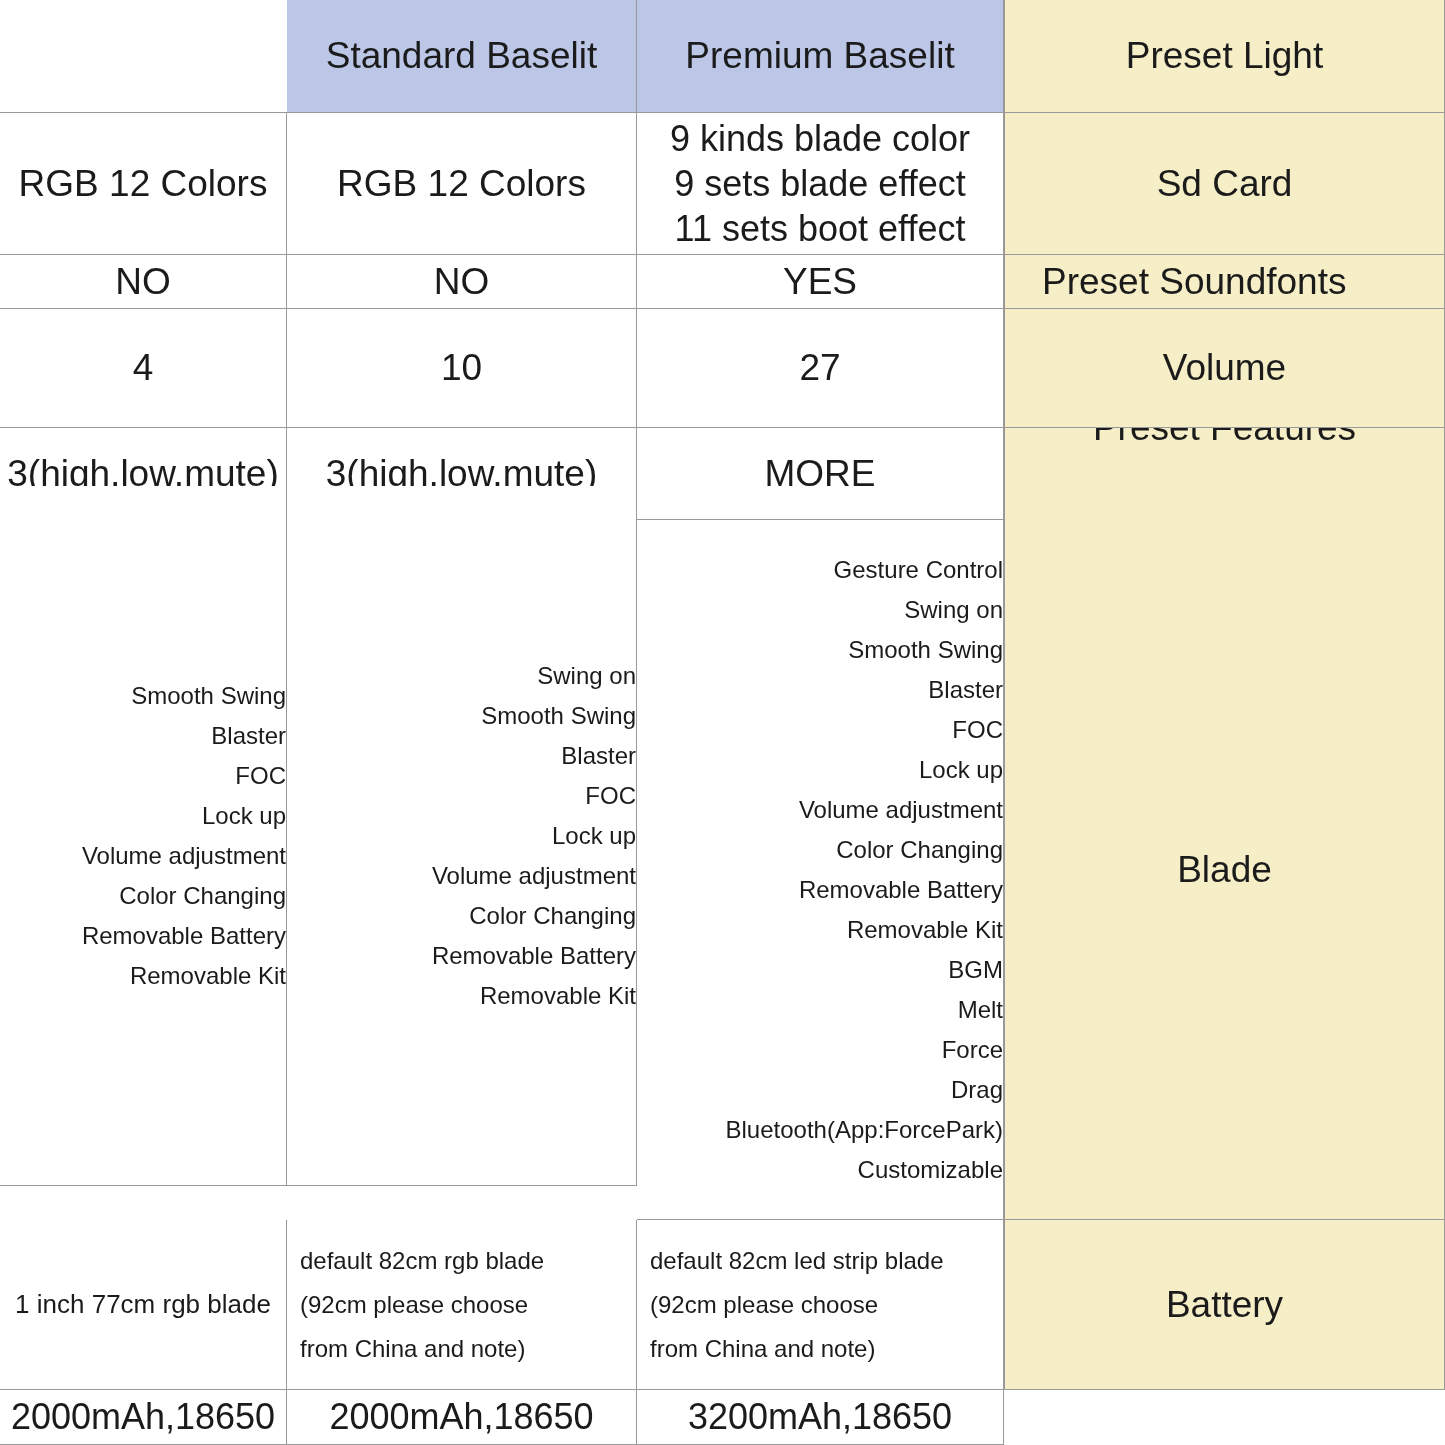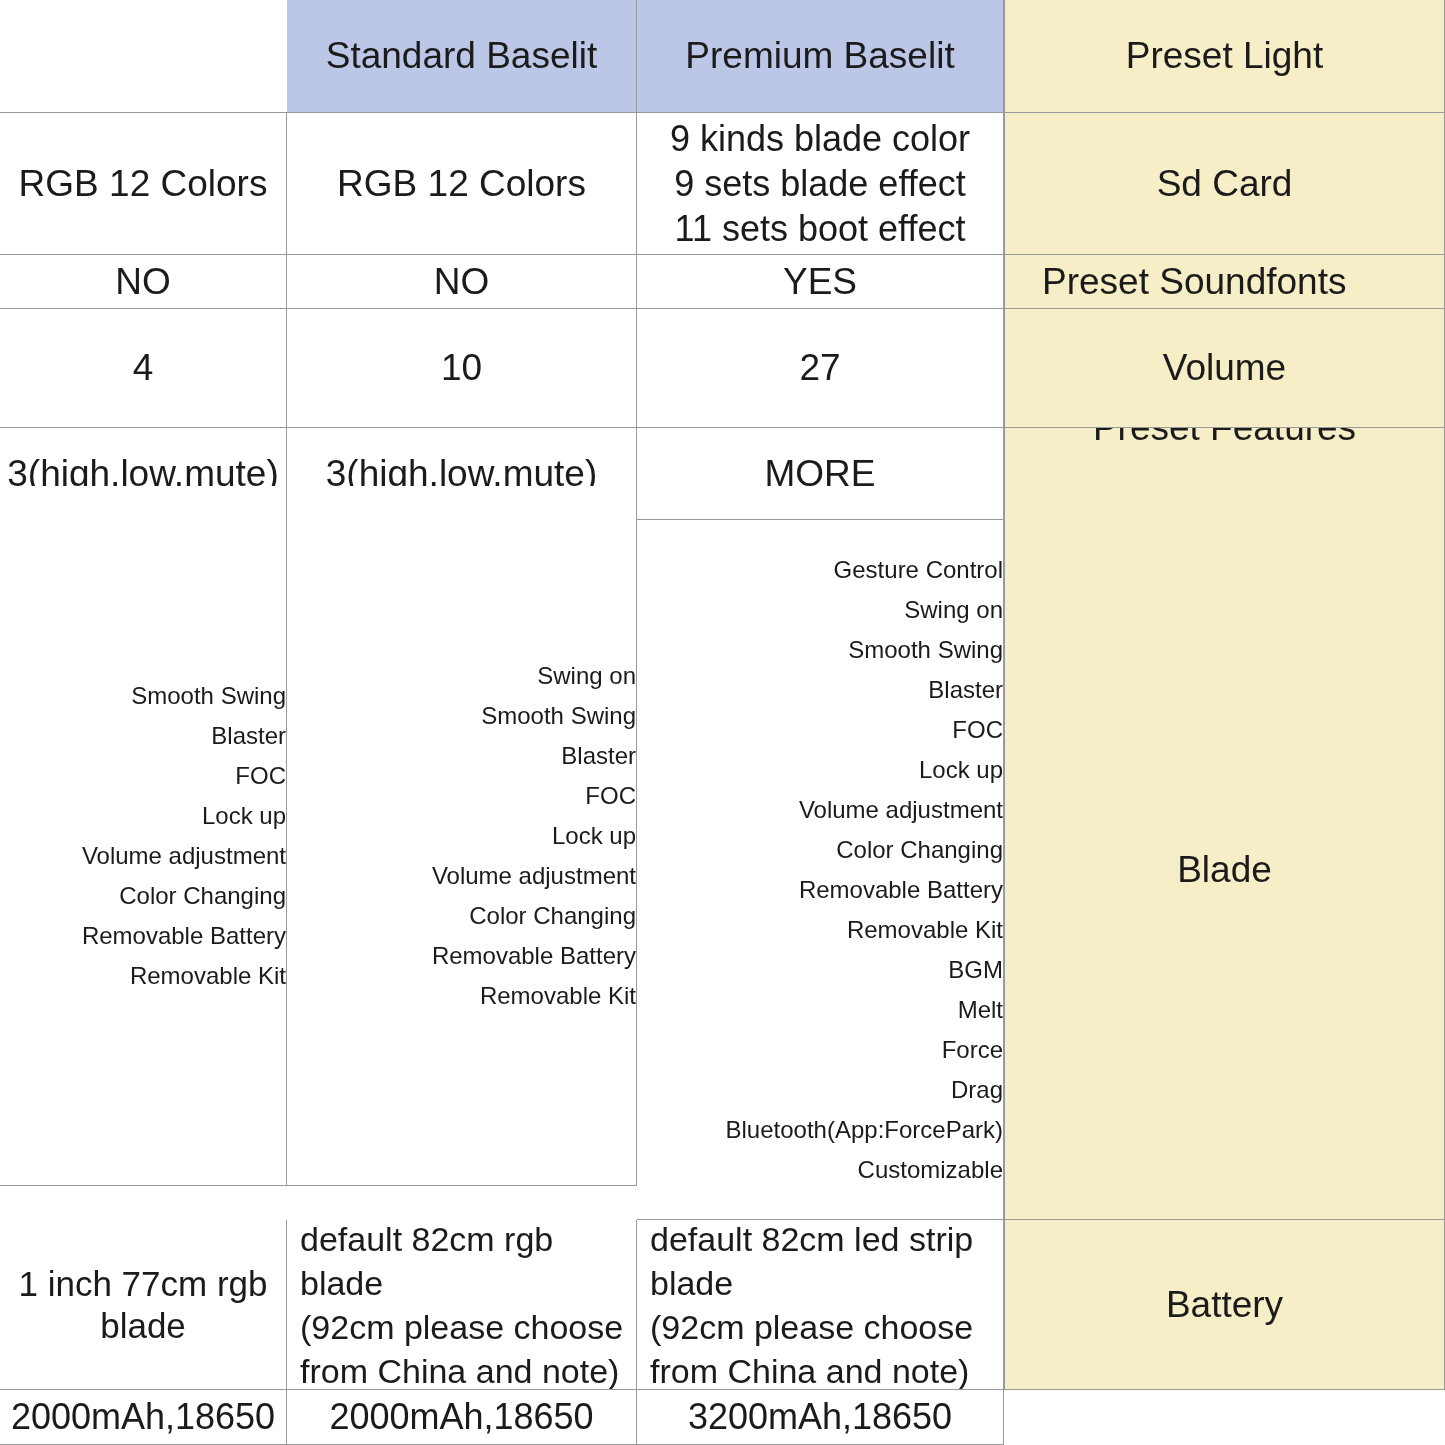--- a/index.html
+++ b/index.html
@@ -63,24 +63,24 @@
   }
   
   .features{
     align-items:flex-end;text-align:left;
     font-size:24px;line-height:40px;
     padding-left:30px;
   }
   .features.pad-lg{padding-left:38px;}
   .lift{transform:translateY(-34px);} 
   
-  .blade-single{font-size:35px;padding:0 3px;}
+  .blade-single{font-size:26px;padding:0 3px;}
   .blade-left{
     align-items:flex-start;text-align:left;
-    font-size:34px;line-height:44px;
+    font-size:24px;line-height:44px;
     padding-left:13px;padding-right:1px;
   }
   .val-sm{font-size:36px;}
 </style>
 </head>
 <body>
 
 <div class="table">
 
   <div class="cell corner"></div>

